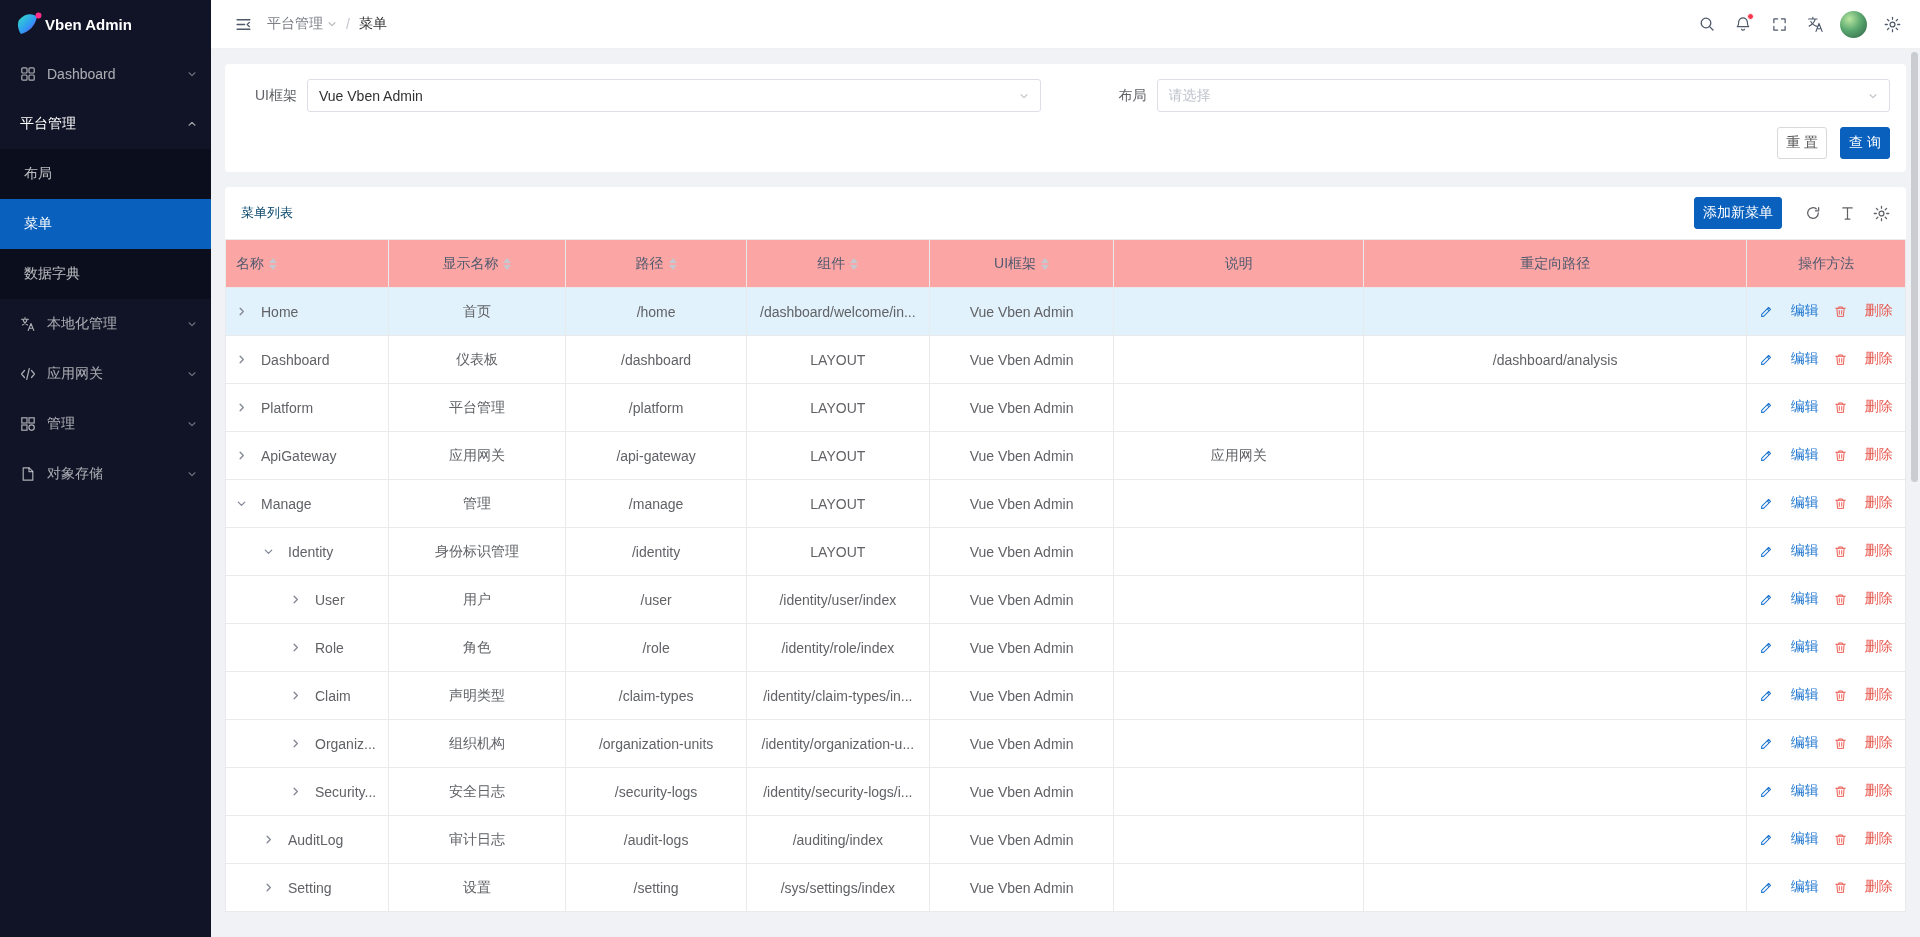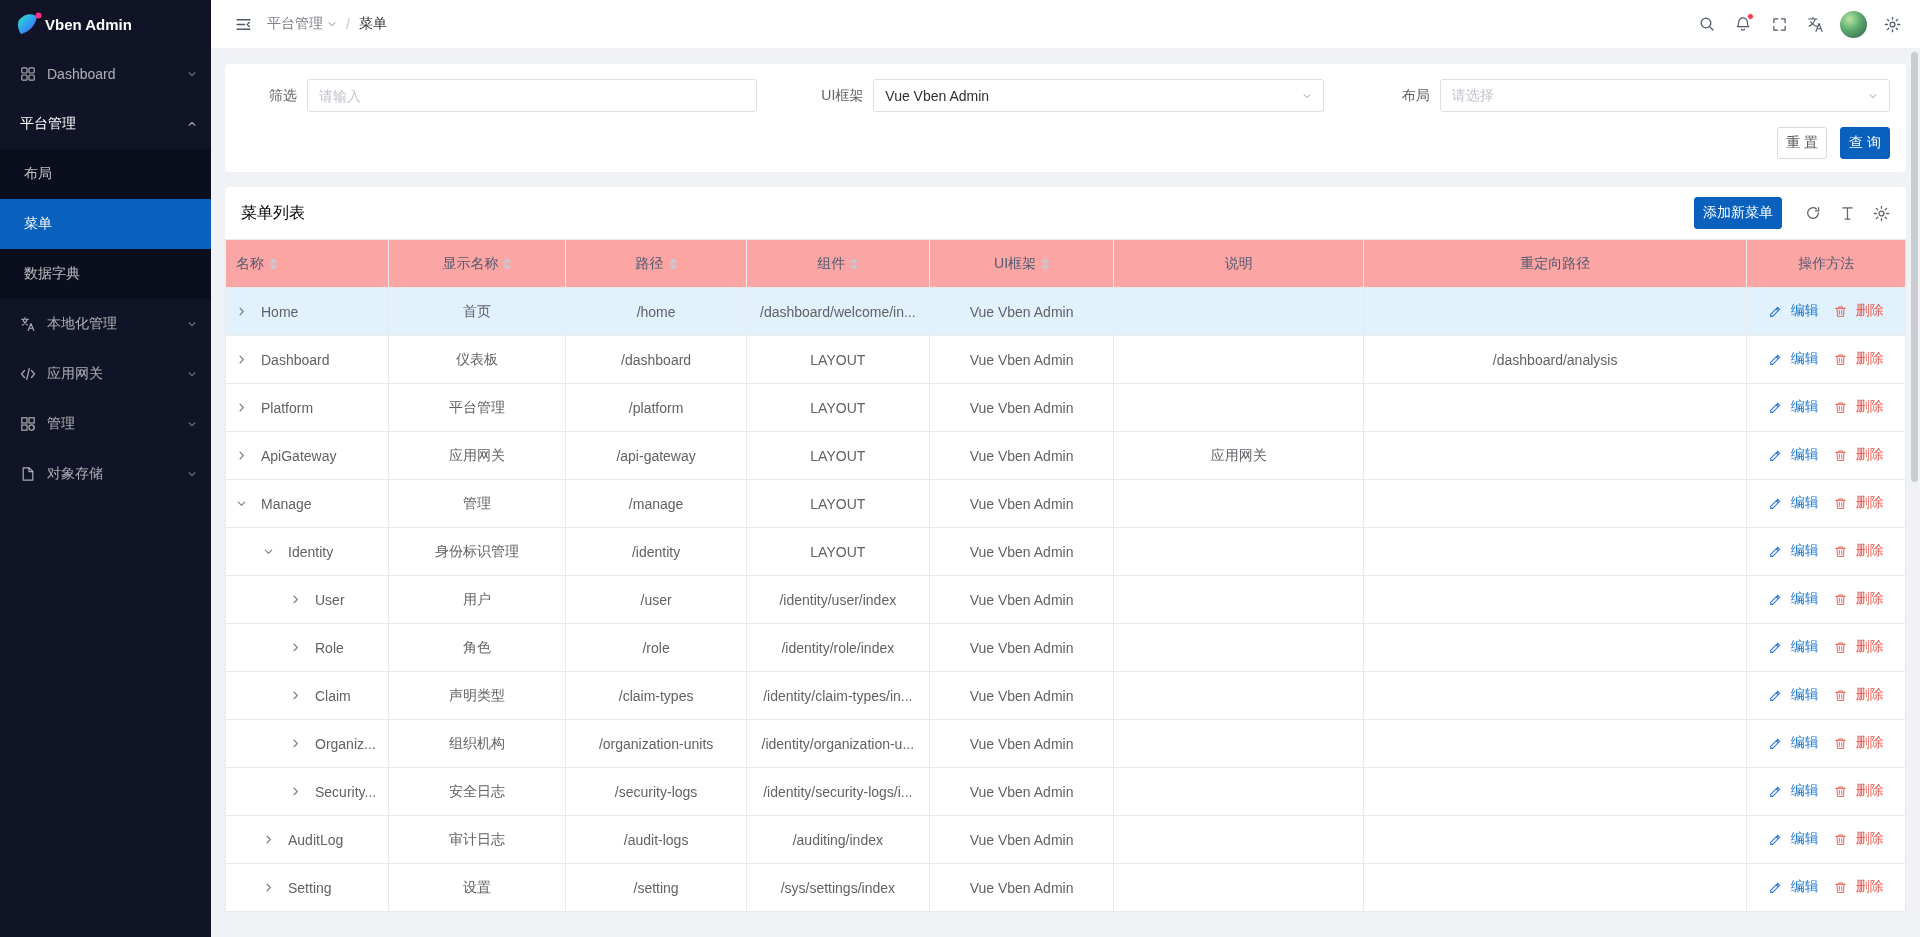--- a/index.html
+++ b/index.html
@@ -44,38 +44,38 @@
 .ctrl .val{flex:1;white-space:nowrap;overflow:hidden}
 .ctrl .val.placeholder{color:#bfc3cc}
 .ctrl .sel-caret{color:#c0c4cc;display:inline-flex}
 .filter-actions{display:flex;justify-content:flex-end;gap:13px;margin-top:15px}
 .btn{height:32px;padding:0 8px;border-radius:3px;border:1px solid #d9d9d9;background:#fff;color:#595959;font:inherit;cursor:pointer}
 .btn.primary{background:#0960bd;border-color:#0960bd;color:#fff}
 
 
 .table-card{margin-top:15px}
 .table-toolbar{height:52px;display:flex;align-items:center;padding:0 16px}
-.table-title{font-size:16px;color:#000000;font-weight:400}
+.table-title{font-size:13px;color:#0c4a6e;font-weight:400}
 .toolbar-right{margin-left:auto;display:flex;align-items:center;gap:16px}
 .tool-icon{width:18px;height:18px;color:#606266;display:inline-flex;align-items:center;justify-content:center;cursor:pointer}
 .toolbar-right .btn.primary{margin-right:6px}
 table{width:100%;border-collapse:collapse;table-layout:fixed}
 th,td{border:1px solid #e8eaec;height:48px;padding:0 10px;overflow:hidden;white-space:nowrap;text-overflow:ellipsis}
 th{background:#fca5a5;color:#515a6e;font-weight:400;text-align:center}
 td{text-align:center;color:#606266;background:#fff}
 th.left,td.left{text-align:left}
 tr.hl td{background:#e2f2fc}
 .th-inner{display:inline-flex;align-items:center;gap:5px}
 .sorters{display:inline-flex;flex-direction:column;gap:2px;cursor:pointer}
 .caret-up{width:0;height:0;border-left:4px solid transparent;border-right:4px solid transparent;border-bottom:5px solid #c5c8ce}
 .caret-down{width:0;height:0;border-left:4px solid transparent;border-right:4px solid transparent;border-top:5px solid #c5c8ce}
 .name-cell{display:flex;align-items:center;gap:14px}
 .expand-icon{display:inline-flex;color:#808695;flex:none;cursor:pointer}
 .expand-icon.open svg{transform:rotate(90deg)}
-.action-link{display:inline-flex;align-items:center;gap:9px;cursor:pointer;text-decoration:none}
+.action-link{display:inline-flex;align-items:center;gap:18px;cursor:pointer;text-decoration:none}
 .action-link.edit{color:#2177d1;margin-right:15px}
 .action-link.del{color:#e8594f}
 
 
 .v-scrollbar{position:fixed;right:2px;top:52px;width:7px;height:880px;z-index:30}
 .v-thumb{width:7px;height:430px;border-radius:4px;background:#c9cdd2}
 </style>
 </head>
 <body>
 
@@ -254,24 +254,20 @@
           </svg>
         </i>
       </span>
   </div>
 </header>
 
 <main class="main">
 
   <section class="card filter-card">
     <div class="filter-row" id="filter-fields">
-        <div class="form-item">
-          <label>筛选</label>
-          <input class="ctrl" placeholder="请输入" style="">
-        </div>
         <div class="form-item">
           <label>UI框架</label>
           <div class="ctrl">
             <span class="val">Vue Vben Admin</span>
             <span class="sel-caret">
               <svg width="10" height="10" viewBox="0 0 12 12" fill="none">
                 <path d="M2.5 4.5 6 8l3.5-3.5" stroke="currentColor" stroke-width="1.4" stroke-linecap="round" stroke-linejoin="round"></path>
               </svg>
             </span>
           </div>

